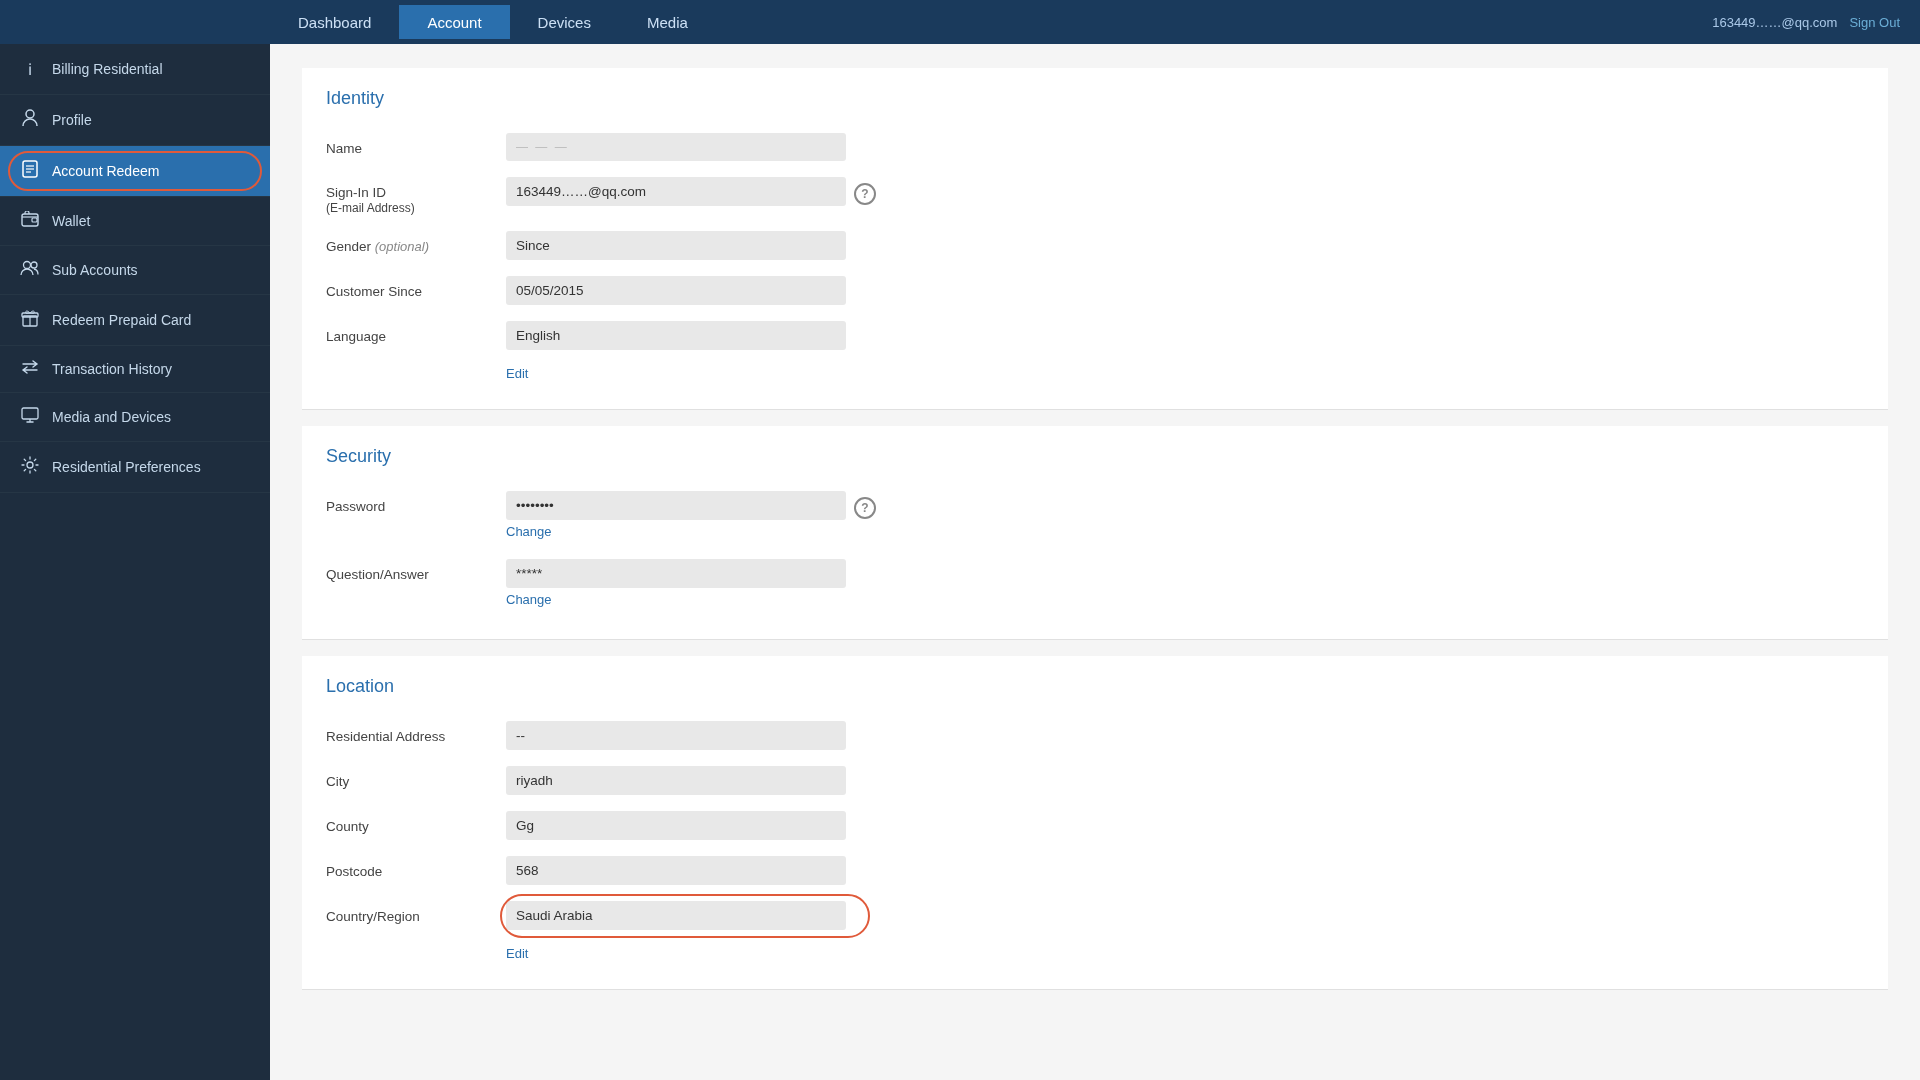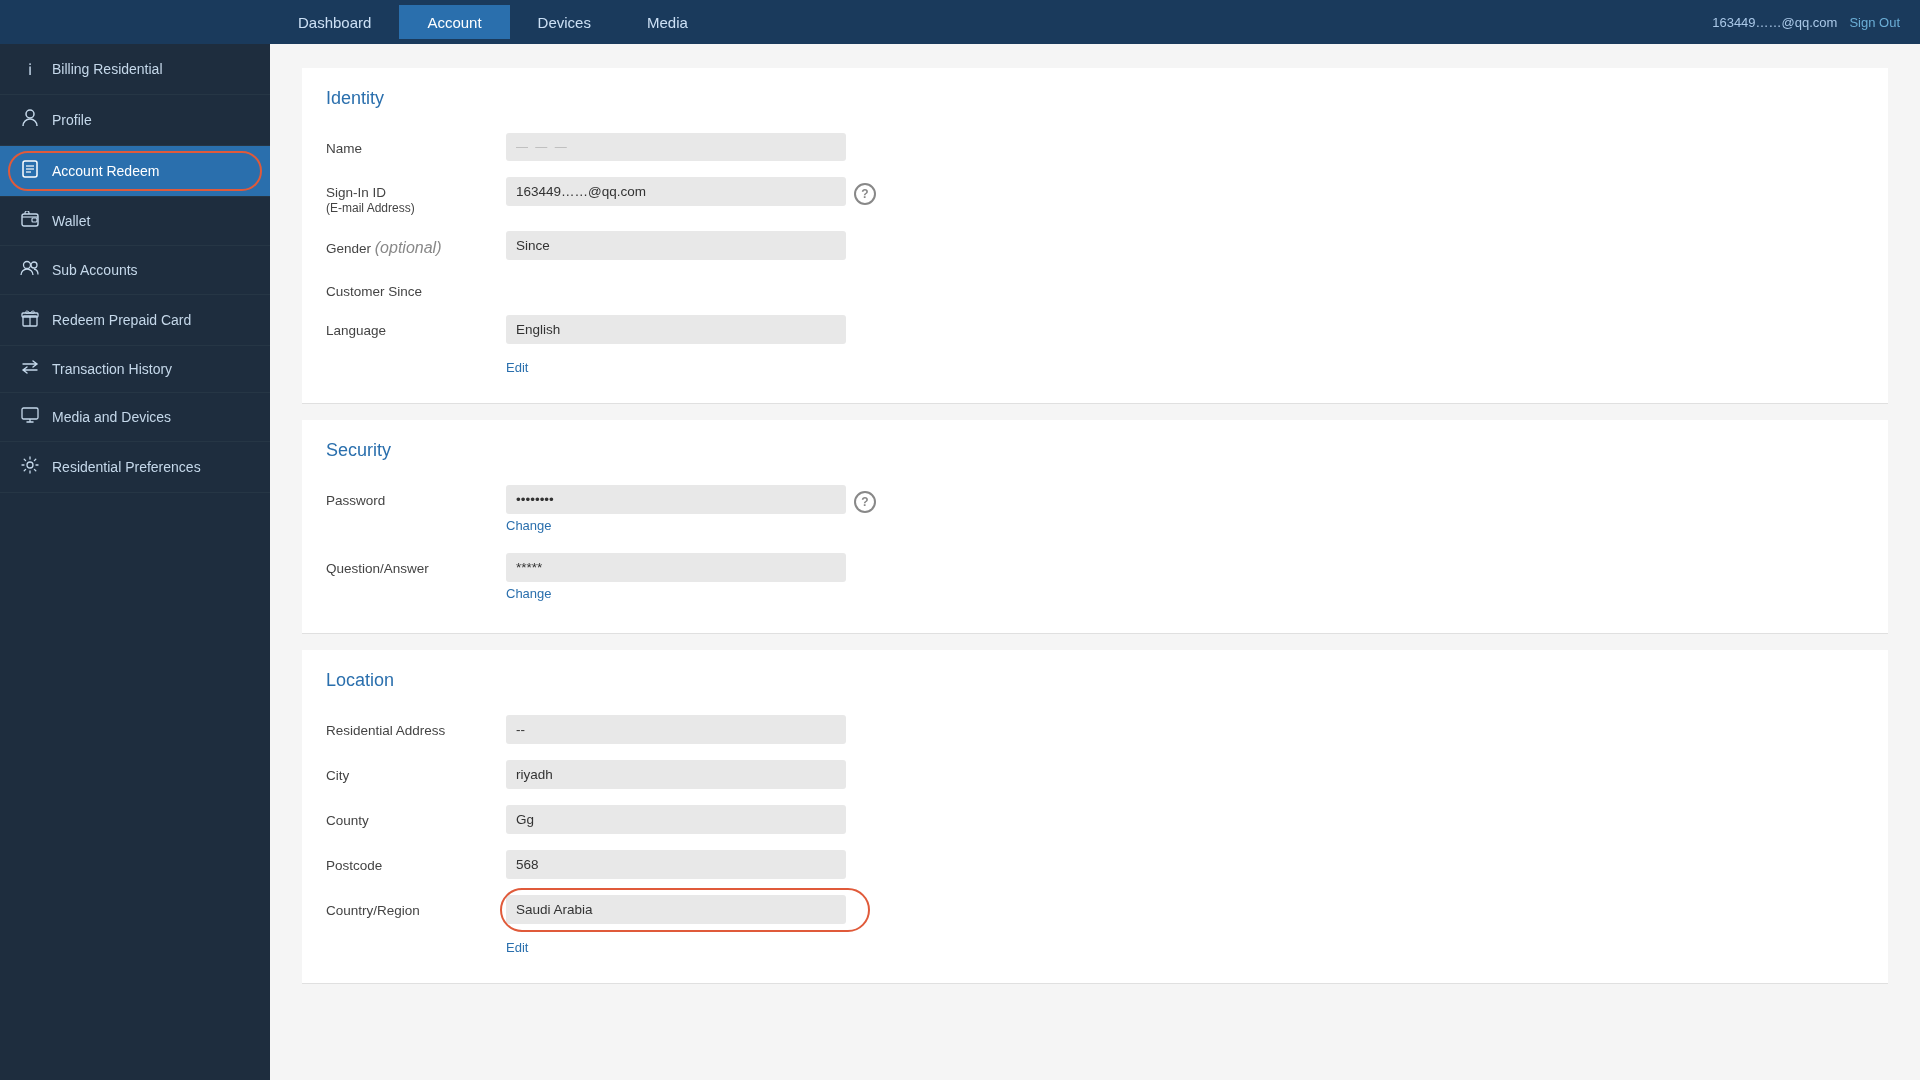--- a/index.html
+++ b/index.html
@@ -122,21 +122,21 @@
     .field-label {
       width: 180px;
       flex-shrink: 0;
       color: #444;
       font-size: 13.5px;
       padding-top: 8px;
     }
     .field-label .optional {
       font-style: italic;
       color: #888;
-      font-size: 16px;
+      font-size: 13px;
     }
     .field-value {
       flex: 1;
       max-width: 340px;
     }
     .field-input {
       background: #e8e8e8;
       border: none;
       border-radius: 3px;
       padding: 7px 10px;
@@ -336,20 +336,23 @@
 
         <div class="field-row">
           <div class="field-label">Gender <span class="optional">(optional)</span></div>
           <div class="field-value">
             <div class="field-input">Since</div>
           </div>
         </div>
 
         <div class="field-row">
           <div class="field-label">Customer Since</div>
+          <div class="field-value">
+            <div class="field-input">05/05/2015</div>
+          </div>
         </div>
 
         <div class="field-row">
           <div class="field-label">Language</div>
           <div class="field-value">
             <div class="field-input">English</div>
           </div>
         </div>
 
         <div class="edit-row">

